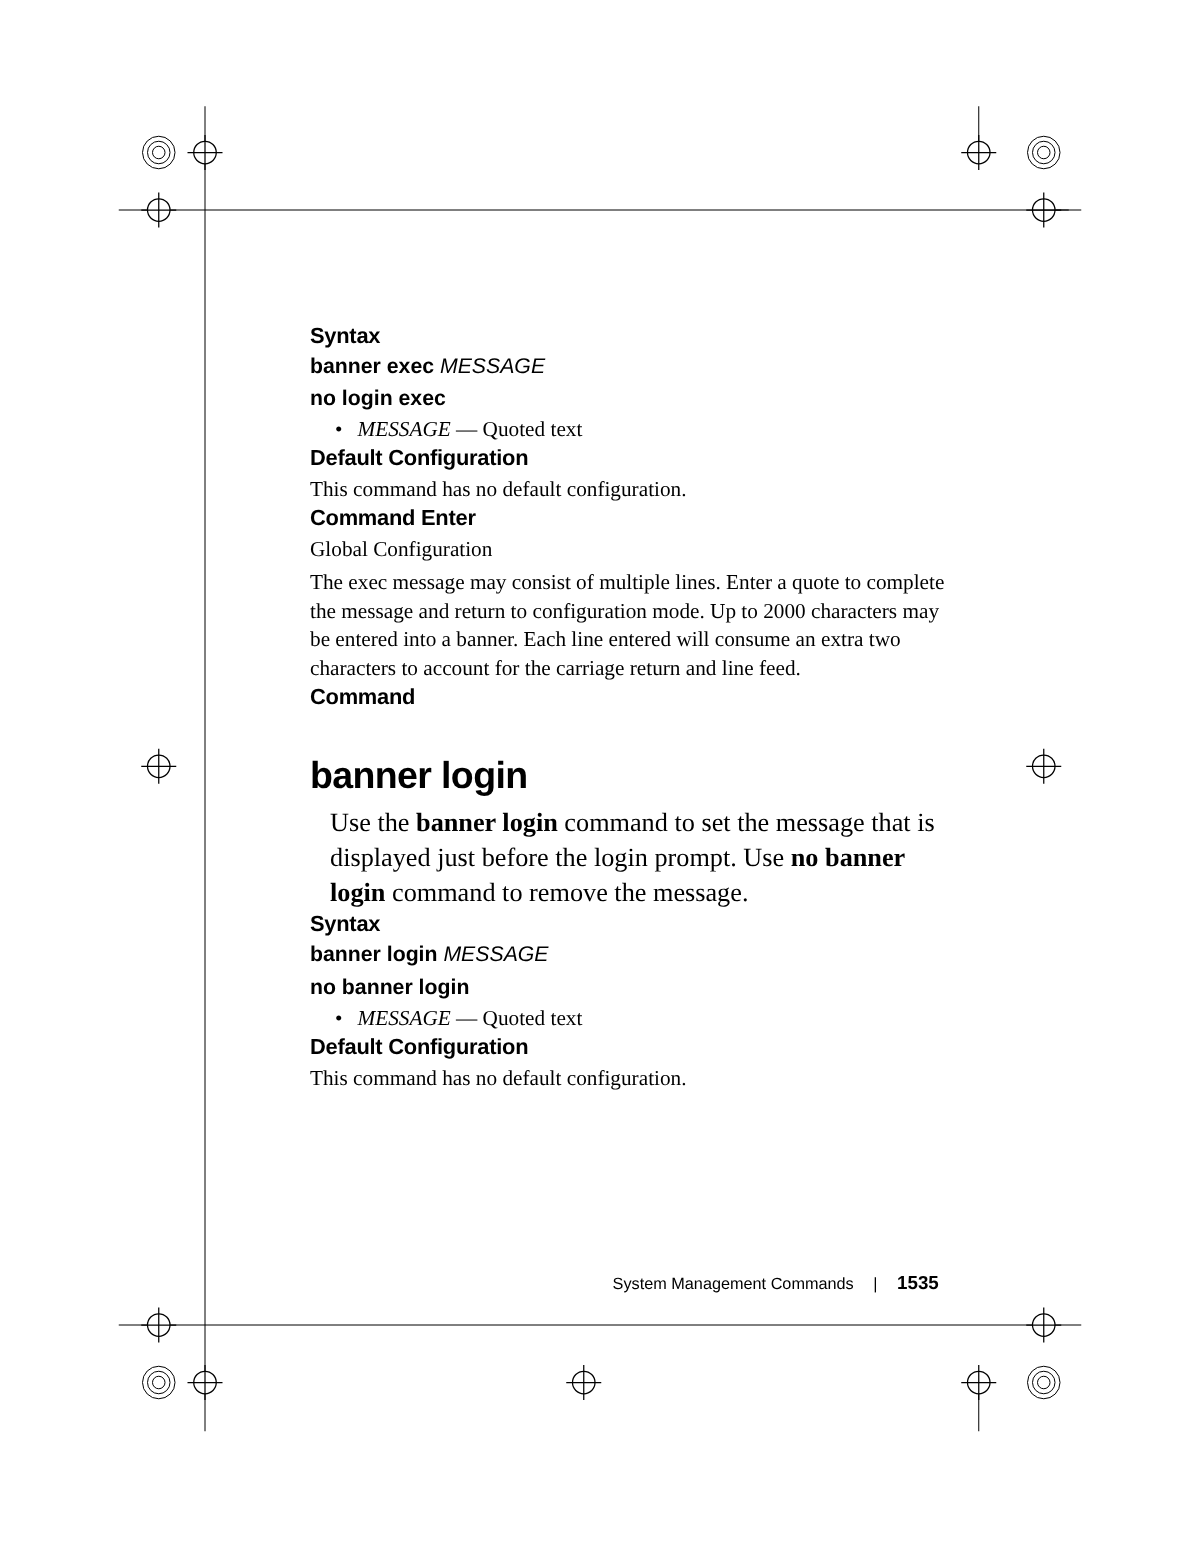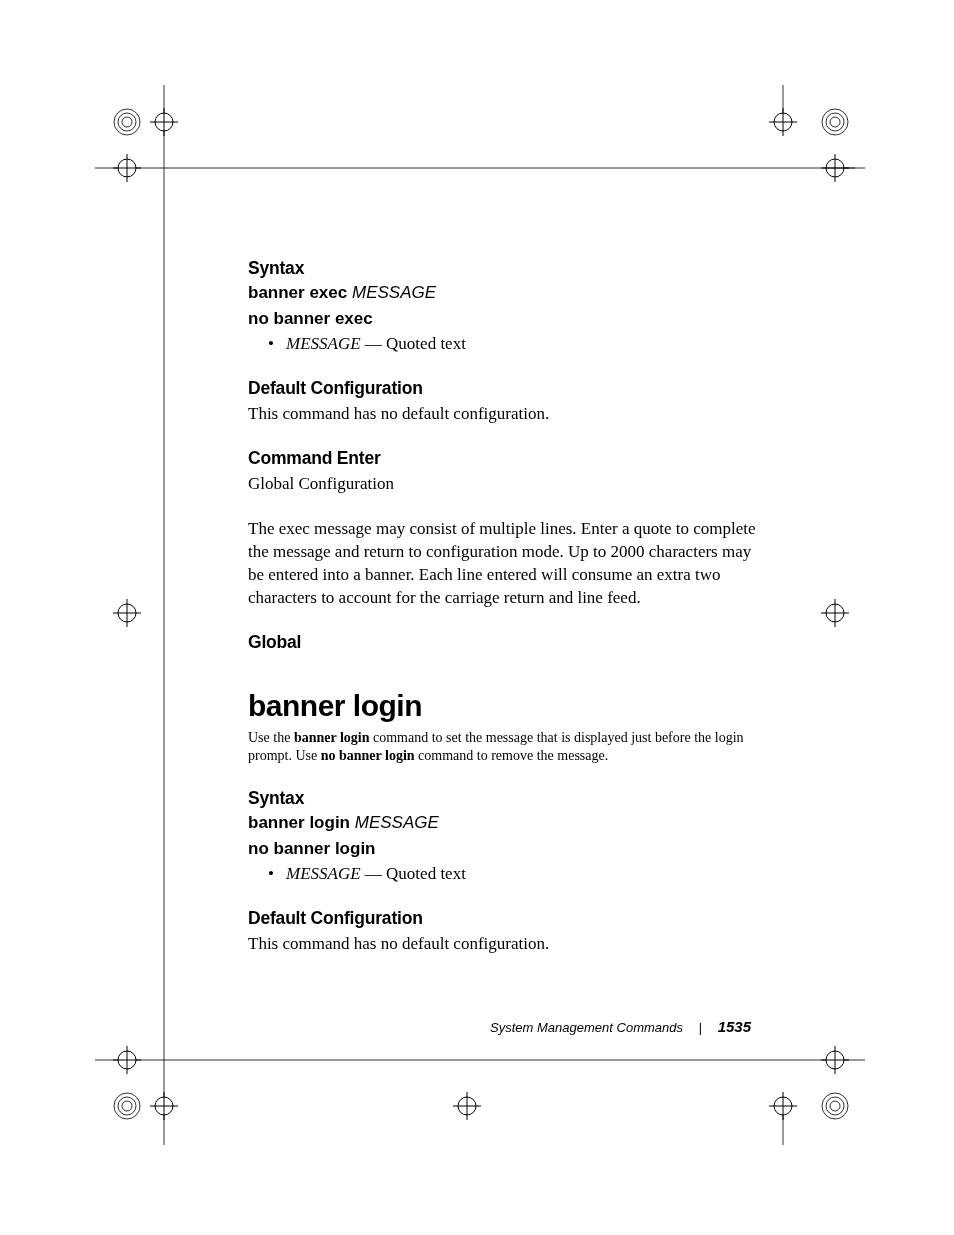--- a/index.html
+++ b/index.html
@@ -42,46 +42,45 @@
     font-size: 17px;
     line-height: 1.35;
   }
   ul.bul li::before {
     content: "•";
     position: absolute;
     left: -18px;
     top: 0;
   }
   .arg-i { font-style: italic; }
-  .block { margin-top: 22px; }
+  .block { }
   .body-p {
     font-size: 17px;
     line-height: 1.35;
     margin: 3px 0 0 0;
   }
   .h1-cmd {
     font-family: "Helvetica Neue", Arial, sans-serif;
     font-weight: 700;
     font-size: 30px;
     margin: 36px 0 6px 0;
     letter-spacing: -0.5px;
   }
   .intro {
-    font-size: 14px;
+    font-size: 21px;
     line-height: 1.35;
-    margin: 4px 0 0 0;
+    margin: 4px 0 0 16px;
   }
   .intro .b { font-weight: 700; }
   .footer {
     position: absolute;
     top: 1018px;
     right: 203px;
     font-size: 13px;
     font-family: "Helvetica Neue", Arial, sans-serif;
-    font-style: italic;
   }
   .footer .sep { margin: 0 12px; color:#000; }
   .footer .pn { font-weight: 700; font-size: 15px; }
 </style>
 </head>
 <body>
 
 <svg style="position:absolute;left:0;top:0;width:954px;height:1235px;pointer-events:none">
 
   <g stroke="#000" fill="none" stroke-width="0.8">
@@ -159,21 +158,21 @@
 <div class="page">
 
   <div>
     <p class="section-head">Syntax</p>
     <p class="syntax-line">
       <span class="kw">banner exec</span>
       <span> </span>
       <span class="arg">MESSAGE</span>
     </p>
     <p class="syntax-line" style="margin-top:6px;">
-      <span class="kw">no banner exec</span>
+      <span class="kw">no login exec</span>
     </p>
     <ul class="bul">
       <li>
         <span class="arg-i">MESSAGE</span><span> — Quoted text</span>
       </li>
     </ul>
   </div>
 
   <div class="block">
     <p class="section-head">Default Configuration</p>
@@ -183,21 +182,21 @@
   <div class="block">
     <p class="section-head">Command Enter</p>
     <p class="body-p">Global Configuration</p>
   </div>
 
   <div class="block">
     <p class="body-p">The exec message may consist of multiple lines. Enter a quote to complete the message and return to configuration mode. Up to 2000 characters may be entered into a banner. Each line entered will consume an extra two characters to account for the carriage return and line feed.</p>
   </div>
 
   <div class="block">
-    <p class="section-head">Global</p>
+    <p class="section-head">Command</p>
   </div>
 
   <h2 class="h1-cmd">banner login</h2>
   <p class="intro">
     <span>Use the </span><span class="b">banner login</span><span> command to set the message that is displayed just before the login prompt. Use </span><span class="b">no banner login</span><span> command to remove the message.</span>
   </p>
 
   <div class="block">
     <p class="section-head">Syntax</p>
     <p class="syntax-line">

